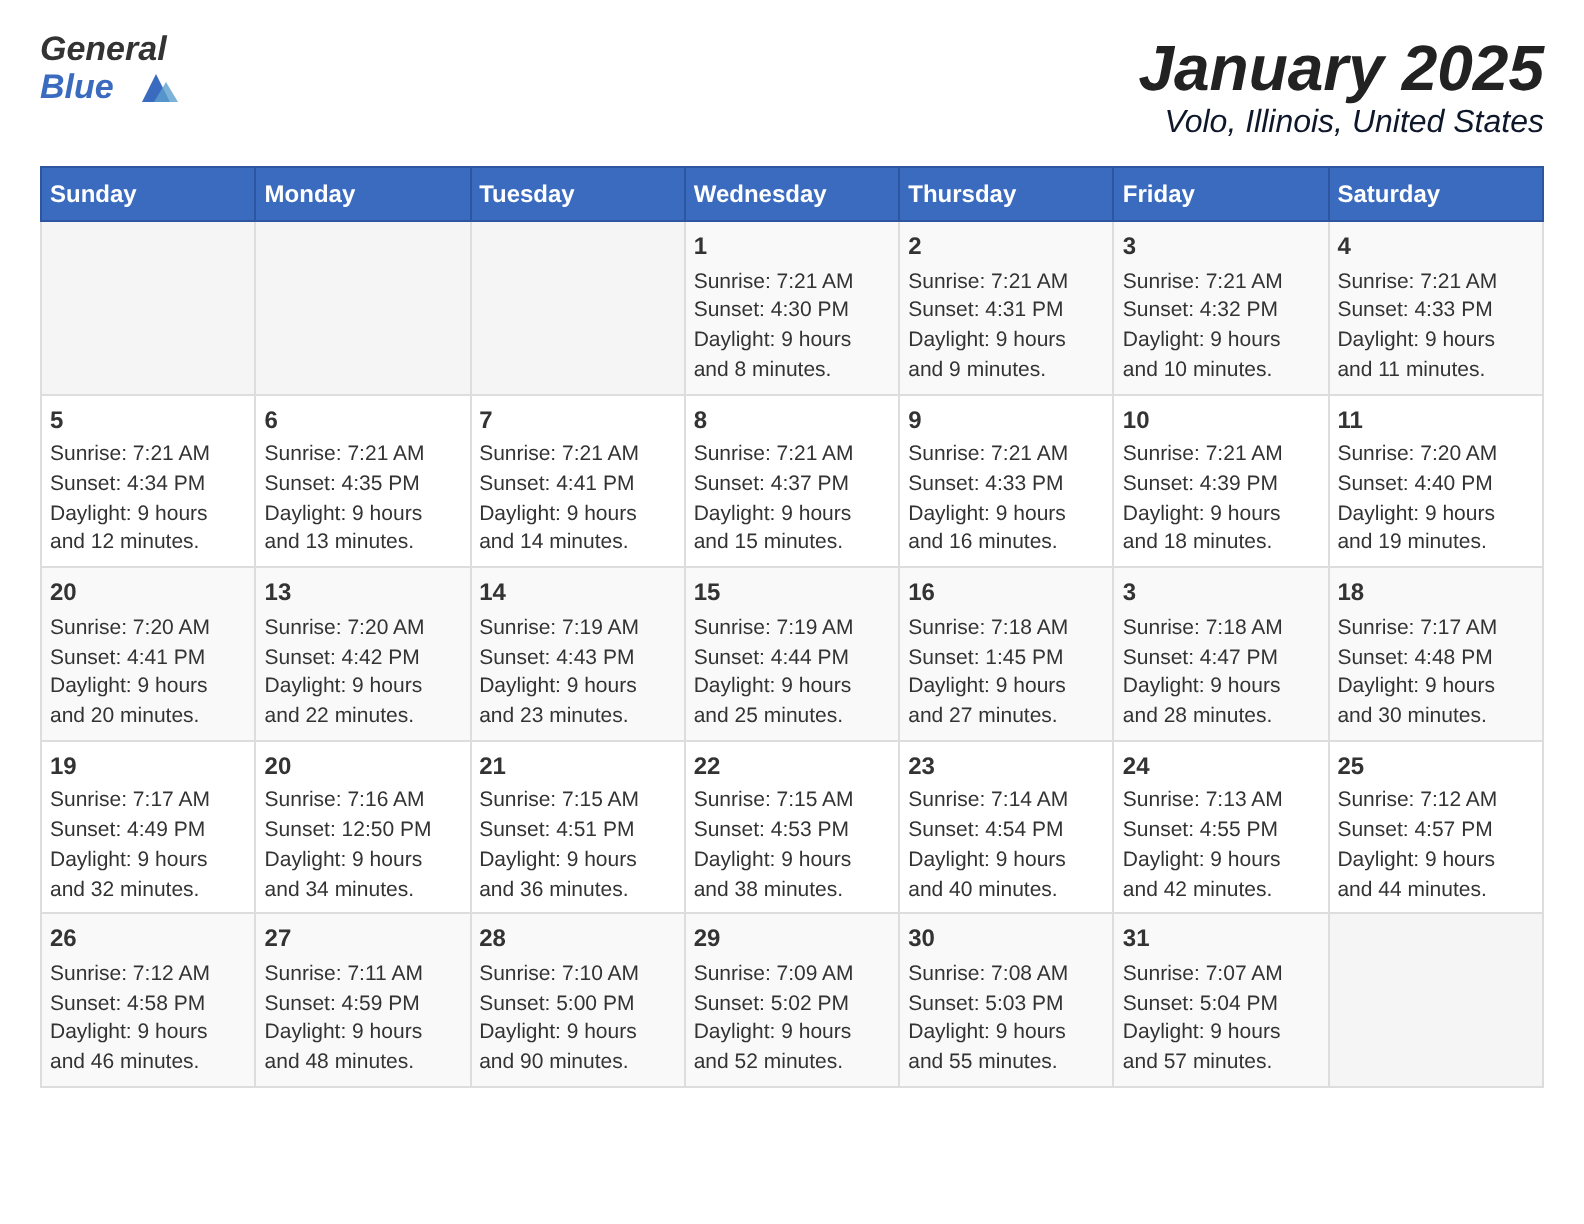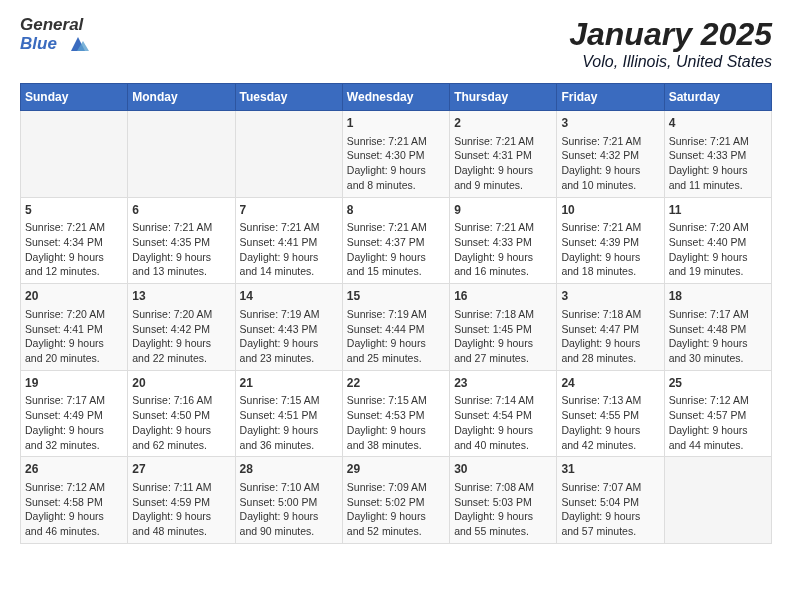--- a/index.html
+++ b/index.html
@@ -236,22 +236,22 @@
       <tr>
         <td>
           <span class="day-number">19</span>
           <div>Sunrise: 7:17 AM</div>
           <div>Sunset: 4:49 PM</div>
           <div>Daylight: 9 hours and 32 minutes.</div>
         </td>
         <td>
           <span class="day-number">20</span>
           <div>Sunrise: 7:16 AM</div>
-          <div>Sunset: 4:50 PM</div>
-          <div>Daylight: 9 hours and 62 minutes.</div>
+          <div>Sunset: 12:50 PM</div>
+          <div>Daylight: 9 hours and 34 minutes.</div>
         </td>
         <td>
           <span class="day-number">21</span>
           <div>Sunrise: 7:15 AM</div>
           <div>Sunset: 4:51 PM</div>
           <div>Daylight: 9 hours and 36 minutes.</div>
         </td>
         <td>
           <span class="day-number">22</span>
           <div>Sunrise: 7:15 AM</div>

